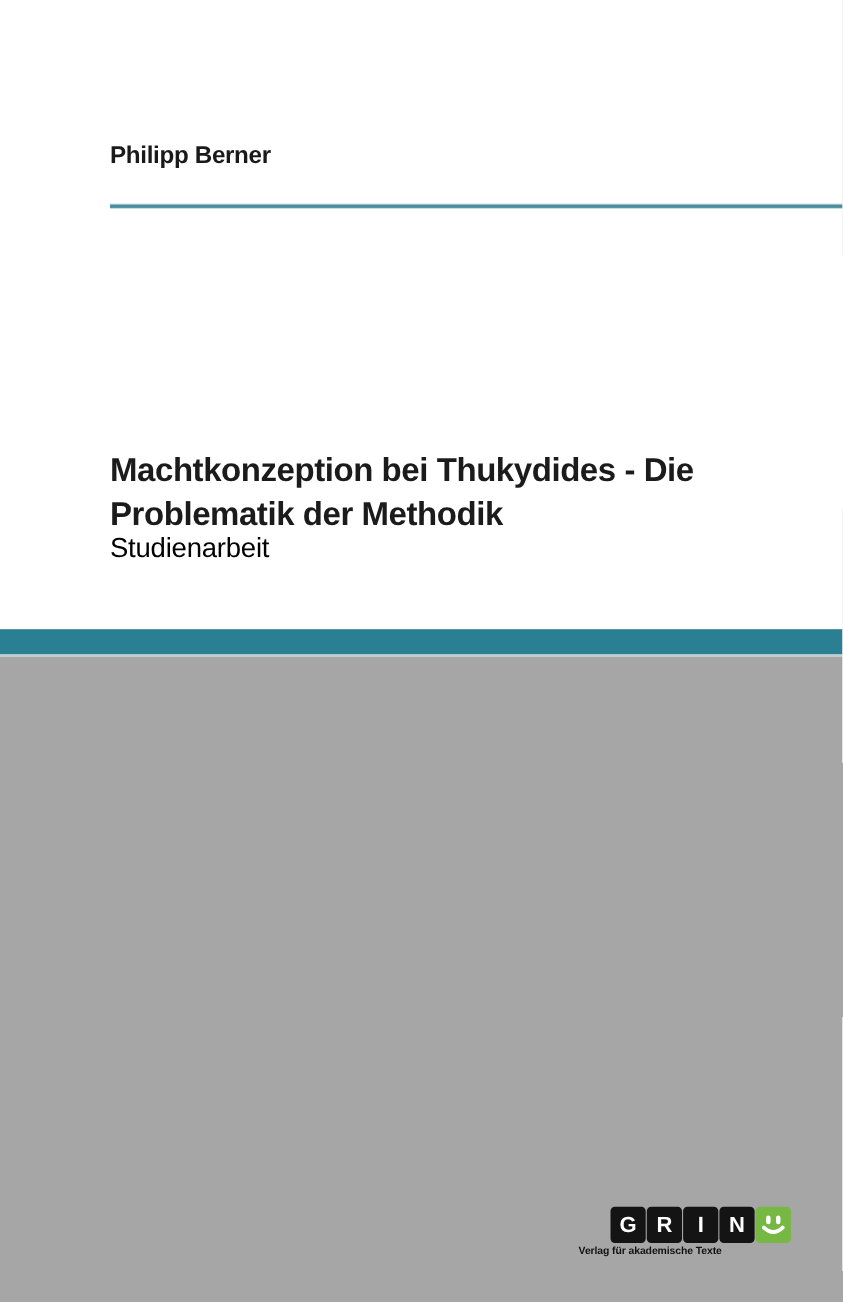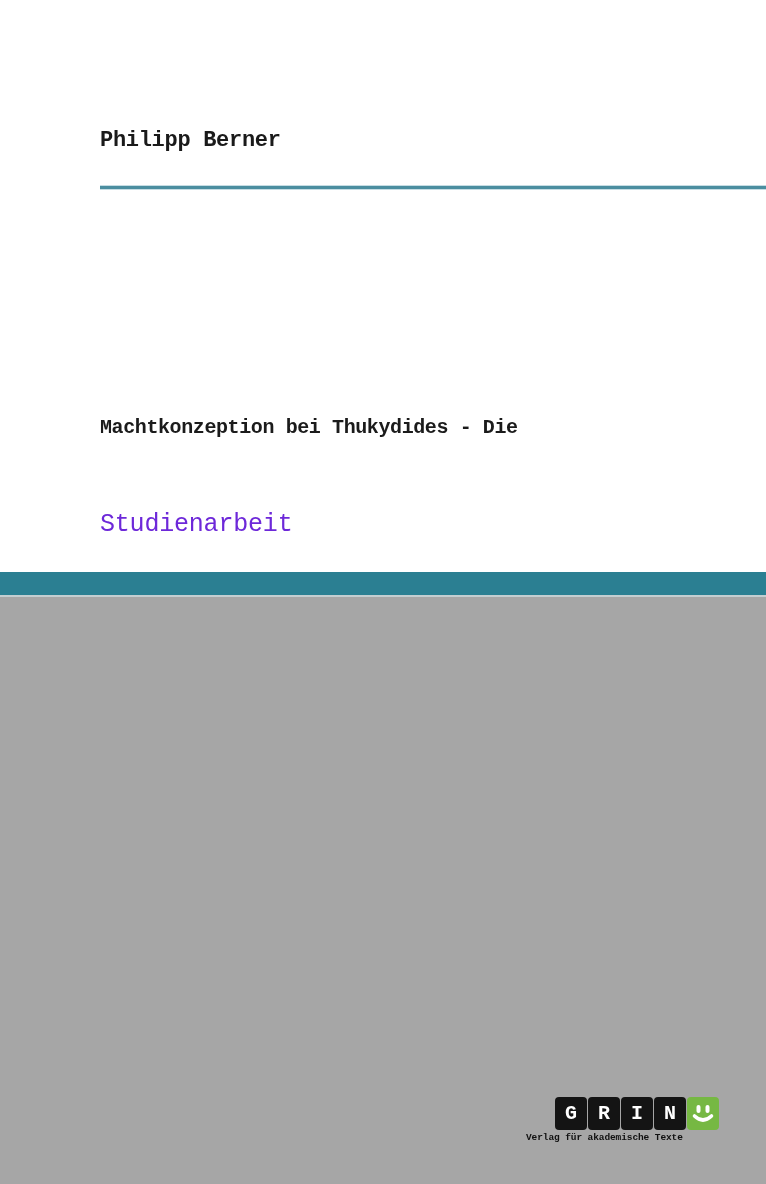--- a/index.html
+++ b/index.html
@@ -7,21 +7,21 @@
     padding: 0;
     background: #e8e8e8;
   }
   .page {
     position: relative;
     width: 766px;
     height: 1184px;
     margin: 0 auto;
     background: #ffffff;
     overflow: hidden;
-    font-family: Liberation Mono, monospace;
+    font-family: Liberation Sans, sans-serif;
   }
   .author {
     position: absolute;
     left: 100px;
     top: 128px;
     font-size: 22px;
     font-weight: 700;
     color: #1a1a1a;
     letter-spacing: -0.3px;
     white-space: nowrap;
@@ -33,33 +33,33 @@
     width: 666px;
     height: 3px;
     background: #4b8ea0;
     box-shadow: 0 -1px 0 #c6dde4, 0 1px 0 #c6dde4;
   }
   .title {
     position: absolute;
     left: 100px;
     top: 408px;
     width: 620px;
-    font-size: 20px;
+    font-size: 30px;
     font-weight: 700;
     line-height: 40px;
     color: #1b1b1b;
     letter-spacing: -0.4px;
   }
   .subtitle {
     position: absolute;
     left: 100px;
-    top: 510px;
+    top: 484px;
     font-size: 25px;
     font-weight: 400;
-    color: #6d28d9;
+    color: #000000;
     letter-spacing: -0.2px;
   }
   .teal-band {
     position: absolute;
     left: 0;
     top: 572px;
     width: 766px;
     height: 23px;
     background: #2b7f92;
   }
@@ -124,20 +124,21 @@
 <body>
 
 <div class="page">
 
   <div class="author">Philipp Berner</div>
 
   <div class="rule"></div>
 
   <div class="title">
     <div>Machtkonzeption bei Thukydides - Die</div>
+    <div>Problematik der Methodik</div>
   </div>
 
   <div class="subtitle">Studienarbeit</div>
 
   <div class="teal-band"></div>
 
   <div class="band-separator"></div>
 
   <div class="gray-area"></div>
 

